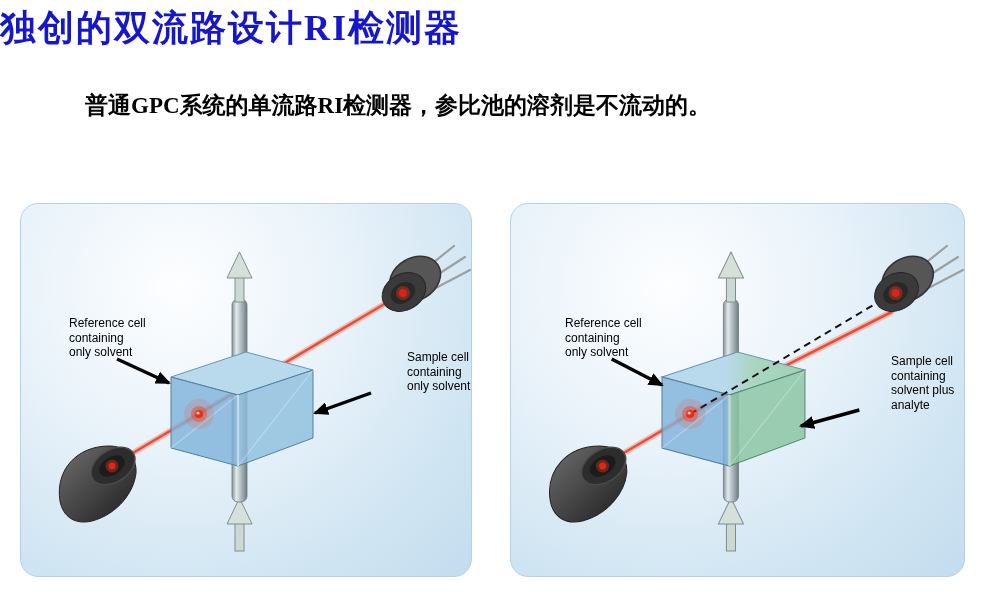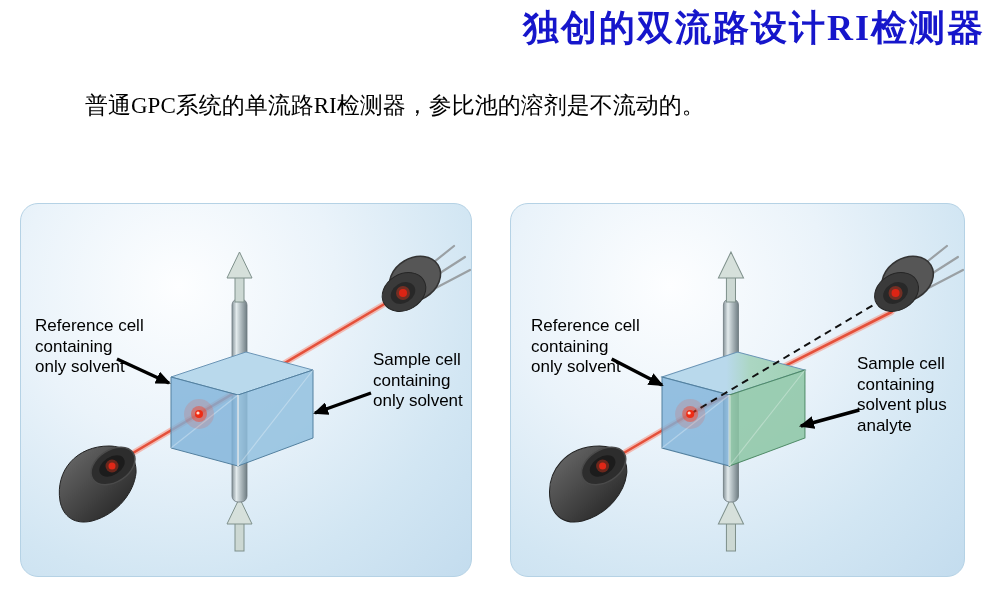--- a/index.html
+++ b/index.html
@@ -1,32 +1,32 @@
 <!DOCTYPE html>
 <html><head>
 <meta charset="utf-8">
 <style>
   html,body{margin:0;padding:0;background:#fff;}
   .slide{position:relative;width:985px;height:592px;background:#ffffff;overflow:hidden;
          font-family:"Liberation Sans","DejaVu Sans",sans-serif;}
-  .title{position:absolute;top:4px;left:0;width:100%;margin:0;text-align:right;
+  .title{position:absolute;top:4px;left:0;width:100%;margin:0;text-align:left;
          font-family:"Liberation Serif","DejaVu Serif",serif;font-weight:bold;
          font-size:36px;letter-spacing:2px;color:#1616cb;}
   .body-text{position:absolute;top:84px;left:85px;right:40px;
              font-family:"Liberation Serif","DejaVu Serif",serif;
              font-size:23px;line-height:44px;color:#000;}
-  .body-text p{margin:0;}
+  .body-text p{margin:0;font-weight:bold;}
   .panel{position:absolute;top:203px;height:372px;border-radius:18px;
          border:1px solid #b5d2e5;
          background:radial-gradient(ellipse at 35% 22%,#fdfeff 0%,#eaf3fa 38%,#d2e6f3 72%,#c3dcee 100%);}
   .panel-left{left:20px;width:450px;}
   .panel-right{left:510px;width:453px;}
   .diagram{position:absolute;left:0;top:0;width:100%;height:100%;}
-  .cell-label{position:absolute;font-size:17px;line-height:1.22;color:#000;
-              white-space:pre-line;font-family:"Liberation Sans","DejaVu Sans",sans-serif;}
+  .cell-label{position:absolute;font-size:12px;line-height:1.22;color:#000;
+              white-space:pre-line;font-family:"Liberation Sans","DejaVu Sans",sans-serif;margin-left:34px;}
   .panel-left  .ref-label{left:14px;top:112px;}
   .panel-left  .sample-label{left:352px;top:146px;}
   .panel-right .ref-label{left:20px;top:112px;}
   .panel-right .sample-label{left:346px;top:150px;}
   .flow-shaft{fill:#ccd8d3;stroke:#7e908b;stroke-width:1;}
   .flow-head{fill:#d6e0db;stroke:#7e908b;stroke-width:1;}
   .beam-glow{stroke:rgba(250,120,95,0.45);stroke-width:6;stroke-linecap:round;}
   .beam-core{stroke:#e4503a;stroke-width:2.6;stroke-linecap:round;}
   .pin{stroke:#9aa0a4;stroke-width:2.2;stroke-linecap:round;}
   .pointer{stroke:#000;stroke-width:3.4;}

